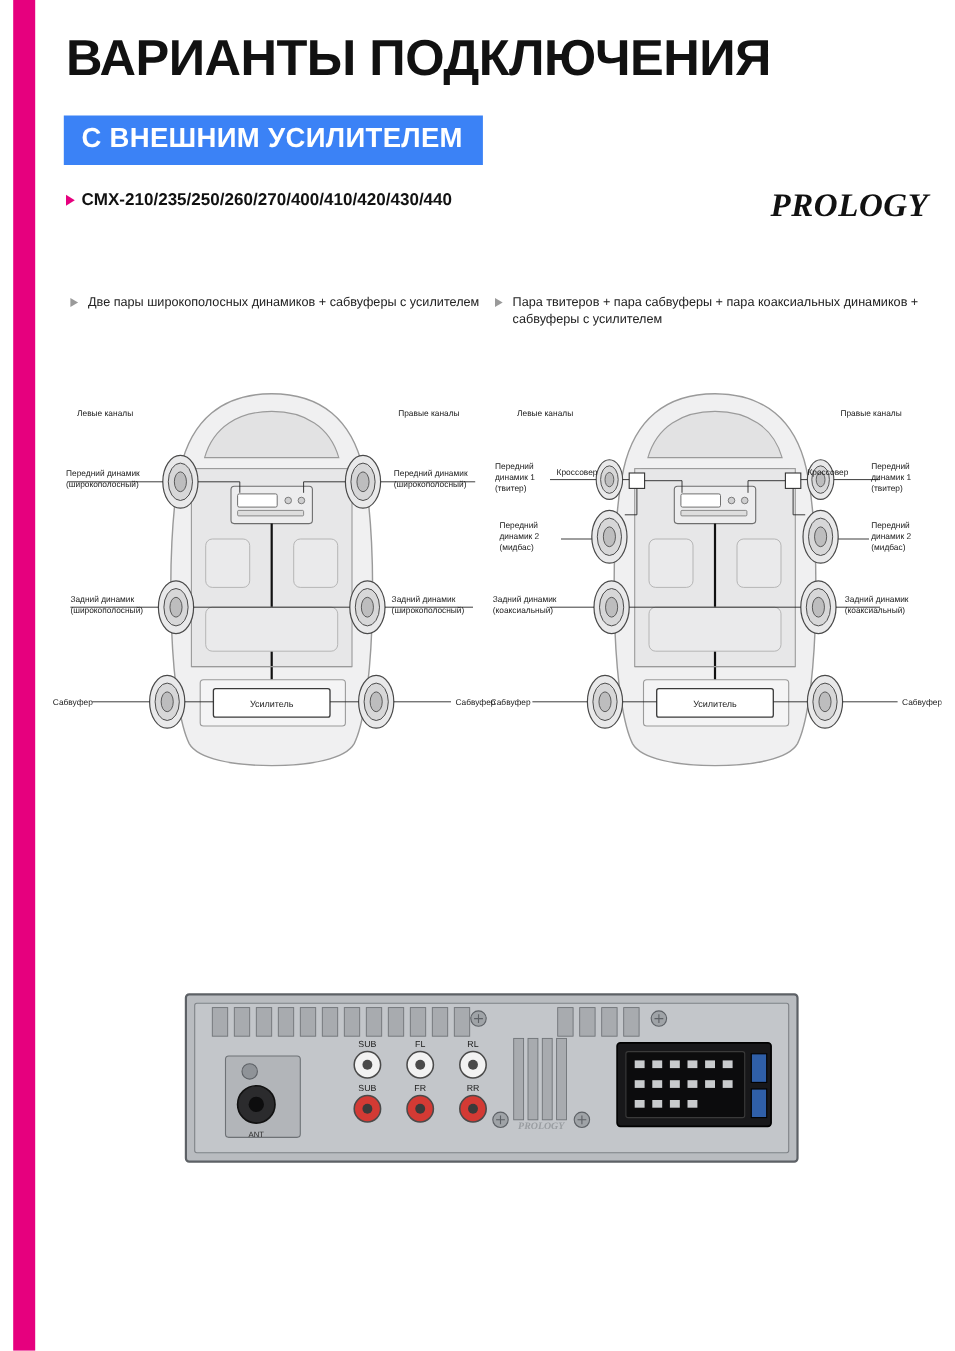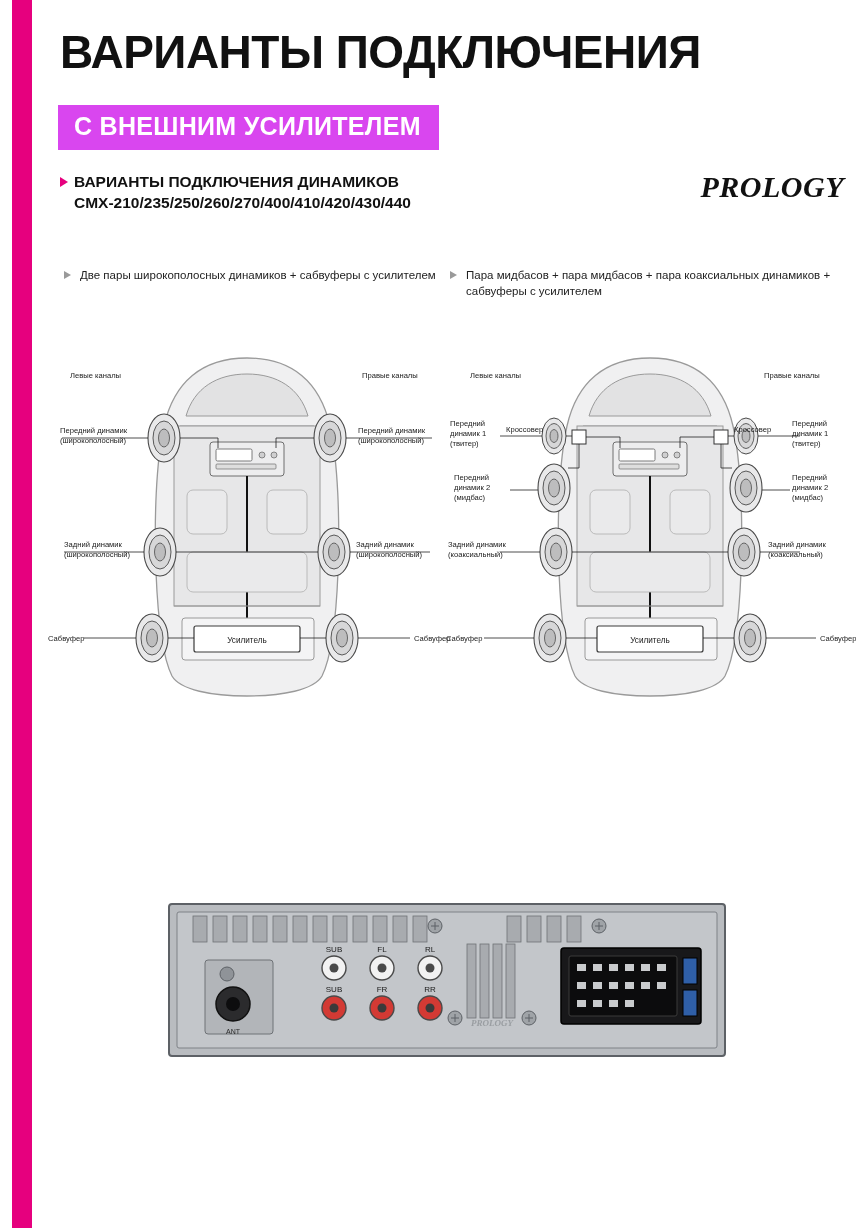--- a/index.html
+++ b/index.html
@@ -1,20 +1,20 @@
 <!DOCTYPE html>
 <html><head>
 <meta charset="utf-8">
 <style>
   html,body{margin:0;padding:0;background:#ffffff;}
   body{width:868px;height:1228px;position:relative;font-family:"Liberation Sans",sans-serif;color:#1a1a1a;overflow:hidden;}
   .page{position:absolute;left:0;top:0;width:868px;height:1228px;margin-left:12px;}
   .left-bar{position:absolute;left:0;top:0;width:20px;height:1228px;background:#e6007e;}
   .title{position:absolute;left:48px;top:28px;font-size:46px;font-weight:bold;letter-spacing:-0.5px;color:#111;line-height:1.05;}
-  .subtitle-band{position:absolute;left:46px;top:105px;background:#d946ef;color:#fff;font-size:25px;font-weight:bold;padding:7px 18px 9px 16px;letter-spacing:0.3px;}
+  .subtitle-band{position:absolute;left:46px;top:105px;background:#3b82f6;color:#fff;font-size:25px;font-weight:bold;padding:7px 18px 9px 16px;letter-spacing:0.3px;}
   .section-head{position:absolute;left:48px;top:172px;width:520px;}
   .section-head .tri{position:absolute;left:0;top:5px;width:0;height:0;border-left:8px solid #e6007e;border-top:5px solid transparent;border-bottom:5px solid transparent;}
   .section-head .txt{margin-left:14px;font-size:15.5px;font-weight:bold;line-height:1.35;color:#111;}
   .brand{position:absolute;right:36px;top:170px;font-family:"Liberation Serif",serif;font-style:italic;font-weight:bold;font-size:30px;letter-spacing:0.5px;color:#111;}
 
   .col{position:absolute;top:268px;}
   .col.left{left:40px;width:390px;padding-left:12px;}
   .col.right{left:438px;width:400px;}
   .col-head{position:relative;padding-left:16px;font-size:11.5px;line-height:1.35;color:#222;}
   .col-head .tri{position:absolute;left:0;top:3px;width:0;height:0;border-left:7px solid #9a9a9a;border-top:4.5px solid transparent;border-bottom:4.5px solid transparent;}
@@ -36,38 +36,37 @@
 
   <div class="left-bar"></div>
 
   <div class="title">ВАРИАНТЫ ПОДКЛЮЧЕНИЯ</div>
 
   <div class="subtitle-band">С ВНЕШНИМ УСИЛИТЕЛЕМ</div>
 
   <div class="section-head">
     <div class="tri"></div>
     <div class="txt">
-      <div>ВАРИАНТЫ ПОДКЛЮЧЕНИЯ ДИНАМИКОВ</div>
       <div>CMX-210/235/250/260/270/400/410/420/430/440</div>
     </div>
   </div>
 
   <div class="brand">PROLOGY</div>
 
   <div class="col left">
     <div class="col-head">
       <div class="tri"></div>
       <span>Две пары широкополосных динамиков + сабвуферы с усилителем</span>
     </div>
   </div>
 
   <div class="col right">
     <div class="col-head">
       <div class="tri"></div>
-      <span>Пара мидбасов + пара мидбасов + пара коаксиальных динамиков + сабвуферы с усилителем</span>
+      <span>Пара твитеров + пара сабвуферы + пара коаксиальных динамиков + сабвуферы с усилителем</span>
     </div>
   </div>
 
   <div class="diagram left">
   <svg width="410" height="380" viewBox="0 0 410 380" xmlns="http://www.w3.org/2000/svg">
     <defs>
       <g id="spk1">
         <ellipse cx="0" cy="0" rx="16" ry="24" fill="#e9e9ea" stroke="#4a4a4a" stroke-width="1.1"></ellipse>
         <ellipse cx="0" cy="0" rx="11" ry="17" fill="#d7d7d8" stroke="#4a4a4a" stroke-width="0.9"></ellipse>
         <ellipse cx="0" cy="0" rx="5.5" ry="9" fill="#bdbdbe" stroke="#4a4a4a" stroke-width="0.8"></ellipse>

